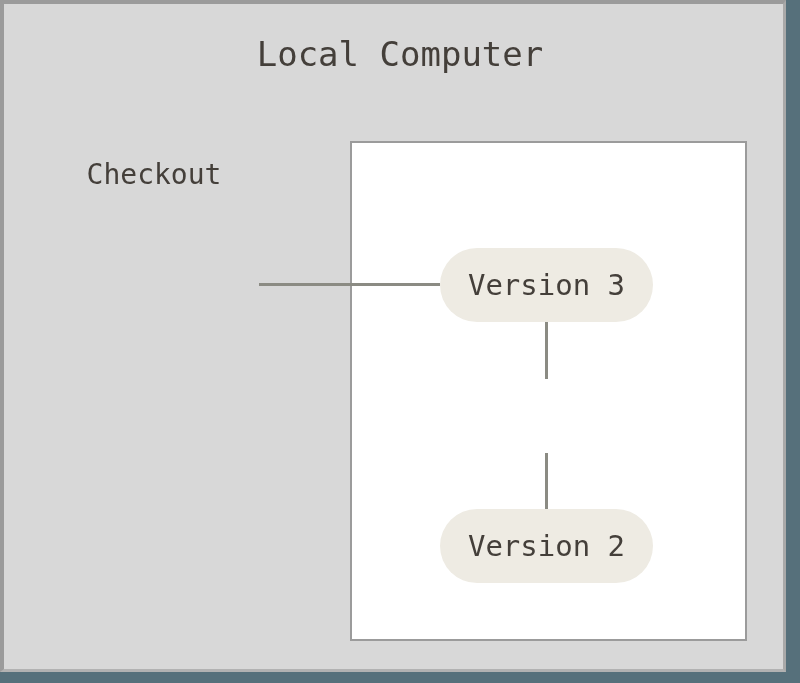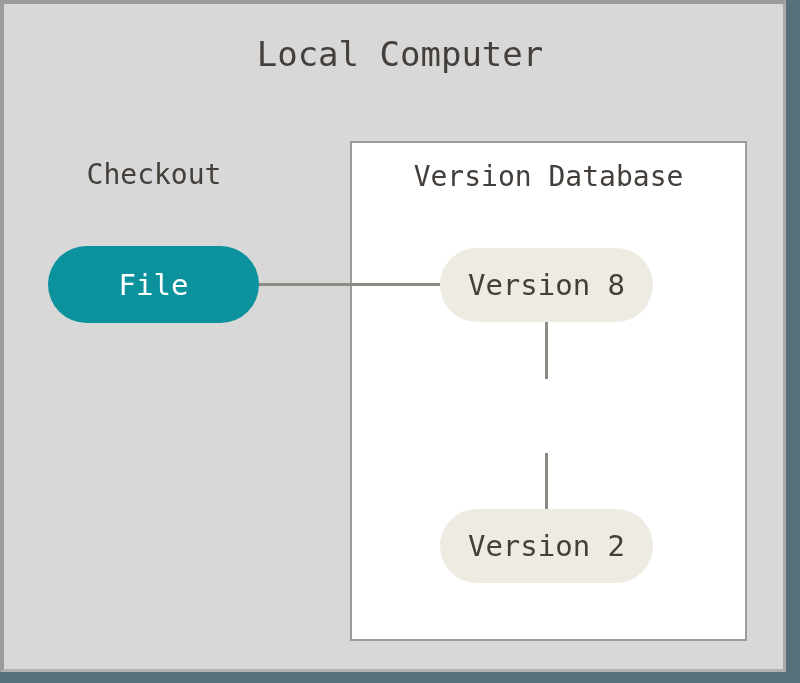--- a/index.html
+++ b/index.html
@@ -104,31 +104,27 @@
 
 <div class="canvas">
   <div class="panel"></div>
 
   <div class="diagram-title">Local Computer</div>
 
   <div class="section-label checkout-label">Checkout</div>
 
   <div class="db-box"></div>
 
-  <div class="section-label db-label">Version Database</div>
 
   <div class="connector conn-h"></div>
   <div class="connector conn-v conn-v3-v2"></div>
   <div class="connector conn-v conn-v2-v1"></div>
 
-  <div class="pill file-pill">
-    <span>File</span>
-  </div>
 
   <div class="pill version-pill v3">
-    <span>Version 8</span>
+    <span>Version 3</span>
   </div>
 
 
   <div class="pill version-pill v1">
     <span>Version 2</span>
   </div>
 </div>
 
 </body></html>

